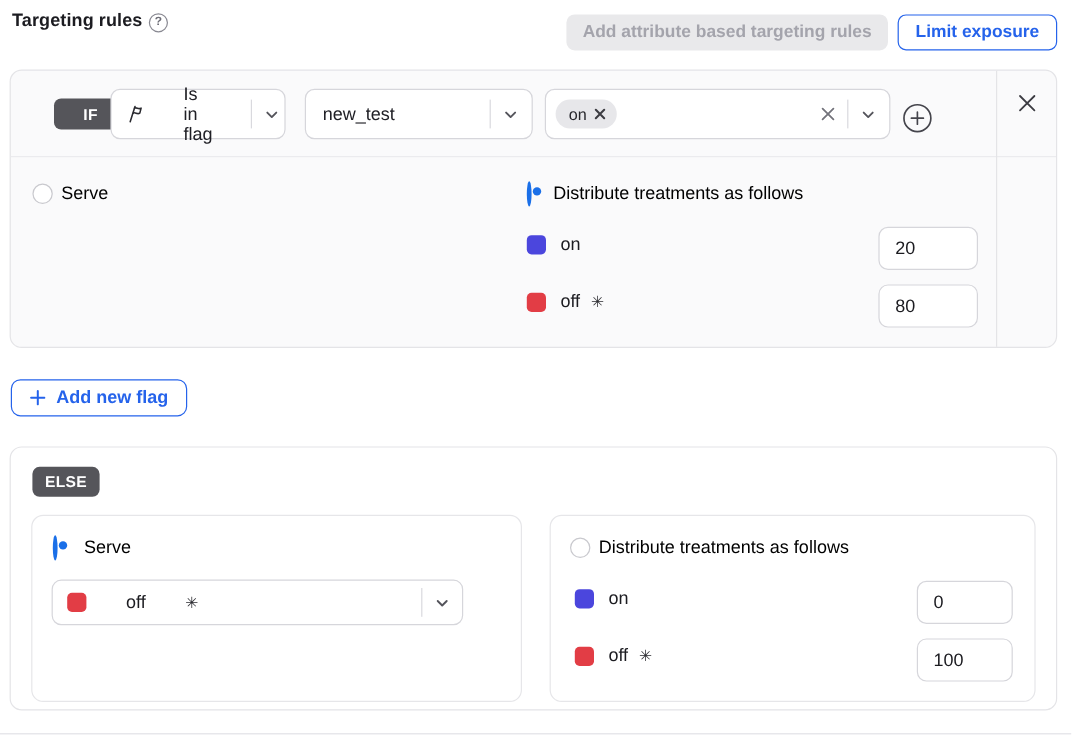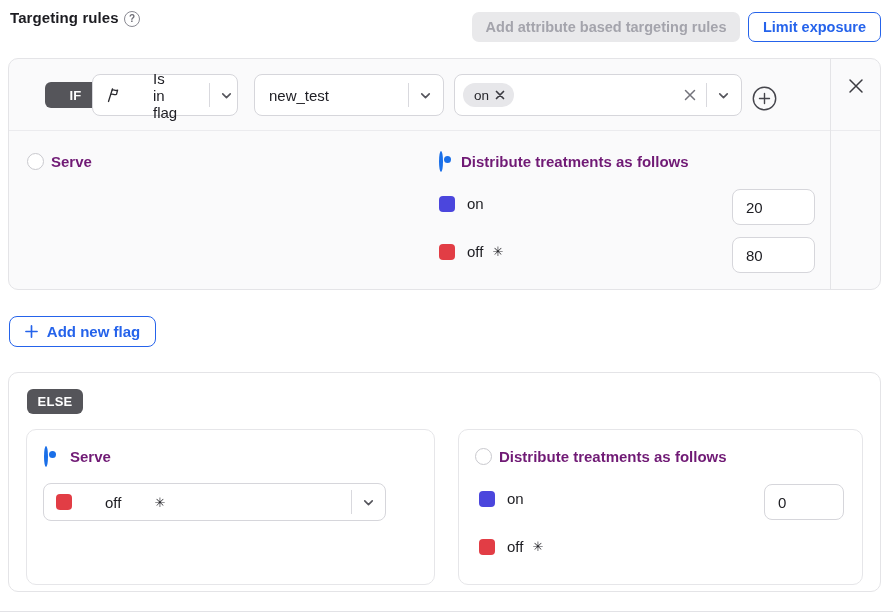--- a/index.html
+++ b/index.html
@@ -39,21 +39,21 @@
   .plus-circle { position:absolute; left:743px; top:27px; width:25px; height:25px; cursor:pointer; }
 
   .close-col { position:absolute; right:0; top:0; width:50px; height:100%; border-left:1px solid #e4e4e7; }
   .close-x { position:absolute; left:13px; top:15px; width:24px; height:24px; cursor:pointer; }
 
   
   .radio { width:17px; height:17px; border-radius:50%; background:#fff; }
   .radio.off { border:1.5px solid #c9c9ce; }
   .radio.on  { border:2px solid #1a6fe8; position:relative; }
   .radio.on::after { content:""; position:absolute; left:3px; top:3px; width:7px; height:7px; border-radius:50%; background:#1a6fe8; }
-  .opt-label { font-size:15px; font-weight:700; color:#701a75; }
+  .opt-label { font-size:15px; font-weight:400; color:#000000; }
 
   .r1-serve-radio { position:absolute; left:18px; top:94px; }
   .r1-serve-label { position:absolute; left:42px; top:94px; }
   .r1-dist-radio  { position:absolute; left:430px; top:94px; }
   .r1-dist-label  { position:absolute; left:452px; top:94px; }
 
   .swatch { width:16px; height:16px; border-radius:4px; }
   .t-name { font-size:15px; color:#1c1c21; }
   .t-marker { font-size:13px; color:#2b2b30; margin-left:9px; }
   .pct-input { background:#fff; border:1px solid #d6d6db; border-radius:8px; font-family:"Liberation Sans",sans-serif;
@@ -235,17 +235,18 @@
 
       <span class="swatch dc-t1-swatch" style="background:#4b46dd;"></span>
       <span class="t-name dc-t1-name">on</span>
       <input class="pct-input dc-t1-input" value="0" style="">
 
       <span class="swatch dc-t2-swatch" style="background:#e23d45;"></span>
       <span class="t-name dc-t2-name">
         <span>off</span>
         <span class="t-marker">✳</span>
       </span>
+      <input class="pct-input dc-t2-input" value="100" style="">
     </div>
   </div>
 
   <div class="bottom-line"></div>
 </div>
 
 </body></html>

